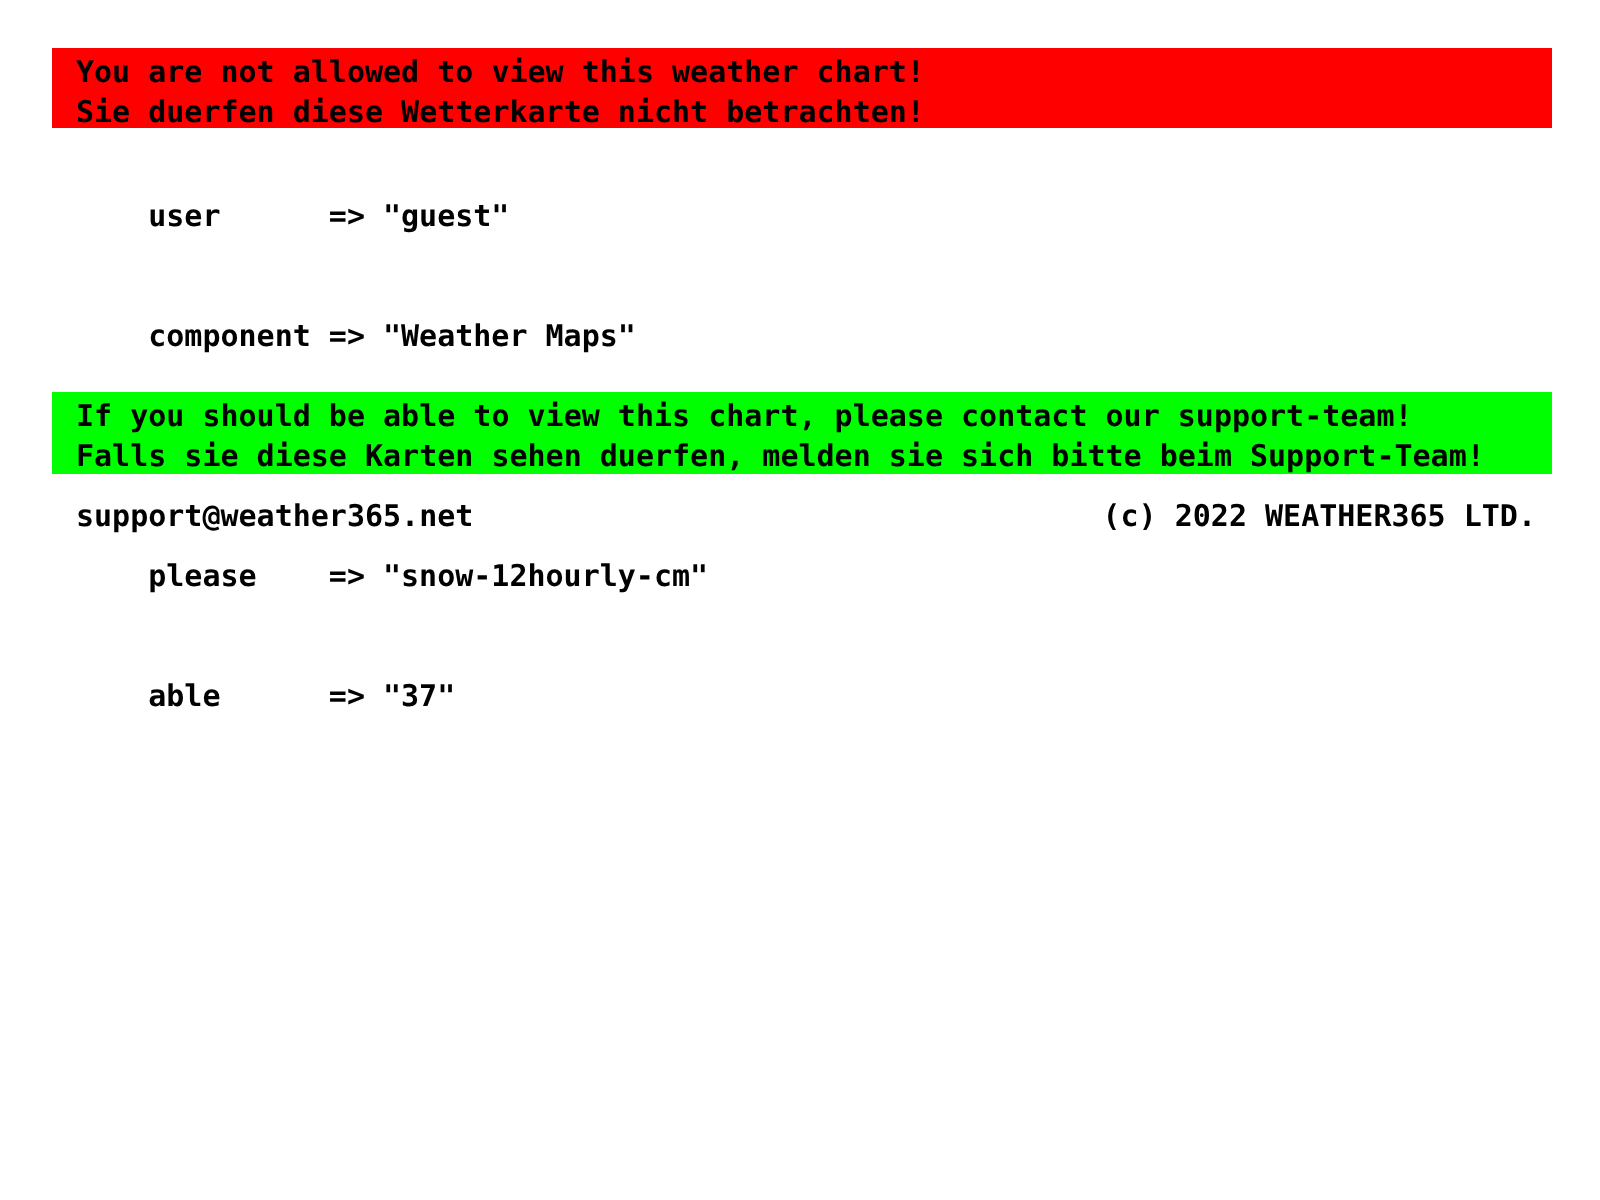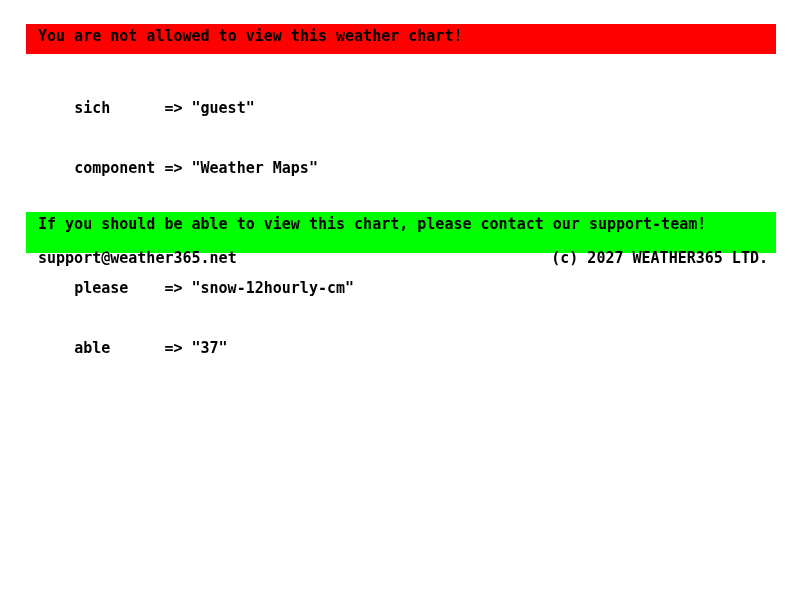--- a/index.html
+++ b/index.html
@@ -20,24 +20,24 @@
   .banner {
     position: absolute;
     left: 26px;
     width: 750px;
     box-sizing: border-box;
     padding: 2px 0 0 12px;
     overflow: hidden;
   }
   #denied-banner {
     top: 24px;
-    height: 30px;
+    height: 40px;
   }
   #support-banner {
-    top: 212px;
+    top: 196px;
     height: 41px;
   }
   .banner-line {
     line-height: 20px;
     white-space: pre;
   }
   #params-block {
     position: absolute;
     left: 38px;
     top: 78px;
@@ -63,40 +63,42 @@
     justify-content: space-between;
     line-height: 20px;
     white-space: pre;
   }
 </style>
 </head>
 <body>
 
 <div id="denied-banner" class="banner" style="background-color: rgb(255, 0, 0);">
   <div class="banner-line">You are not allowed to view this weather chart!</div>
+  <div class="banner-line">Sie duerfen diese Wetterkarte nicht betrachten!</div>
 </div>
 
 <div id="params-block">
   <div class="param-row">
-    <span class="param-key">sich</span><span class="param-arrow">=&gt;</span><span class="param-value">"guest"</span>
+    <span class="param-key">user</span><span class="param-arrow">=&gt;</span><span class="param-value">"guest"</span>
   </div>
   <div class="param-row">
     <span class="param-key">component</span><span class="param-arrow">=&gt;</span><span class="param-value">"Weather Maps"</span>
   </div>
   <div class="param-row">
     <span class="param-key">map</span><span class="param-arrow">=&gt;</span><span class="param-value">"0027"</span>
   </div>
   <div class="param-row">
     <span class="param-key">please</span><span class="param-arrow">=&gt;</span><span class="param-value">"snow-12hourly-cm"</span>
   </div>
   <div class="param-row">
     <span class="param-key">able</span><span class="param-arrow">=&gt;</span><span class="param-value">"37"</span>
   </div>
 </div>
 
 <div id="support-banner" class="banner" style="background-color: rgb(0, 255, 0);">
   <div class="banner-line">If you should be able to view this chart, please contact our support-team!</div>
+  <div class="banner-line">Falls sie diese Karten sehen duerfen, melden sie sich bitte beim Support-Team!</div>
 </div>
 
 <div id="footer-row">
   <span>support@weather365.net</span>
-  <span>(c) 2027 WEATHER365 LTD.</span>
+  <span>(c) 2022 WEATHER365 LTD.</span>
 </div>
 
 </body></html>

